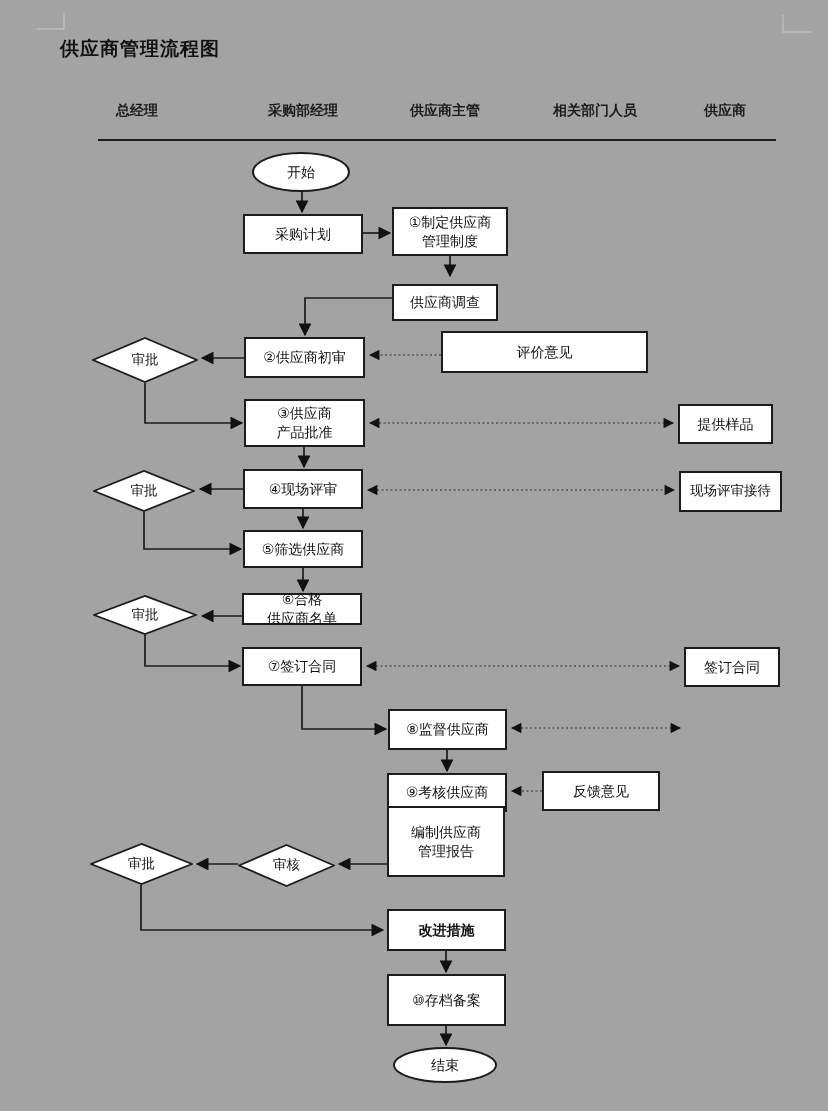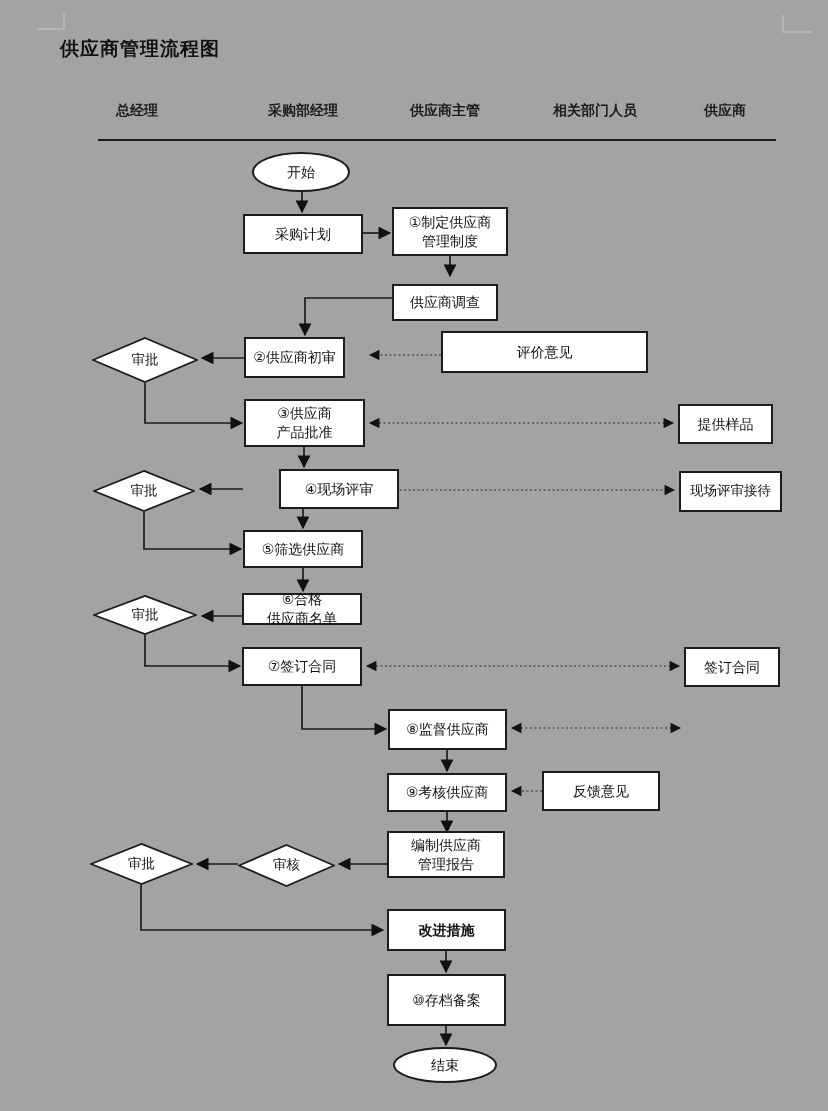--- a/index.html
+++ b/index.html
@@ -94,35 +94,35 @@
   </svg>
 
   <div class="node ellipse" style="left:252px; top:152px; width:98px; height:40px;">开始</div>
   <div class="node ellipse" style="left:393px; top:1047px; width:104px; height:36px;">结束</div>
 
   <div class="node rect" style="left:243px; top:214px; width:120px; height:40px;">采购计划</div>
   <div class="node rect" style="left:392px; top:207px; width:116px; height:49px;">①制定供应商
 管理制度</div>
   <div class="node rect" style="left:392px; top:284px; width:106px; height:37px;">供应商调查</div>
   <div class="node rect" style="left:441px; top:331px; width:207px; height:42px;">评价意见</div>
-  <div class="node rect" style="left:244px; top:337px; width:101px; height:41px;">②供应商初审</div>
+  <div class="node rect" style="left:244px; top:337px; width:121px; height:41px;">②供应商初审</div>
   <div class="node rect" style="left:244px; top:399px; width:121px; height:48px;">③供应商
 产品批准</div>
   <div class="node rect" style="left:678px; top:404px; width:95px; height:40px;">提供样品</div>
-  <div class="node rect" style="left:243px; top:469px; width:120px; height:40px;margin-left:36px;">④现场评审</div>
+  <div class="node rect" style="left:243px; top:469px; width:120px; height:40px;">④现场评审</div>
   <div class="node rect" style="left:679px; top:471px; width:103px; height:41px; font-size:13.5px;">现场评审接待</div>
   <div class="node rect" style="left:243px; top:530px; width:120px; height:38px;">⑤筛选供应商</div>
   <div class="node rect" style="left:242px; top:593px; width:120px; height:32px;">⑥合格
 供应商名单</div>
   <div class="node rect" style="left:242px; top:647px; width:120px; height:39px;">⑦签订合同</div>
   <div class="node rect" style="left:684px; top:647px; width:96px; height:40px;">签订合同</div>
   <div class="node rect" style="left:388px; top:709px; width:119px; height:41px;">⑧监督供应商</div>
   <div class="node rect" style="left:387px; top:773px; width:120px; height:39px;">⑨考核供应商</div>
   <div class="node rect" style="left:542px; top:771px; width:118px; height:40px;">反馈意见</div>
-  <div class="node rect" style="left:387px; top:806px; width:118px; height:47px;margin-top:25px;">编制供应商
+  <div class="node rect" style="left:387px; top:806px; width:118px; height:71px;">编制供应商
 管理报告</div>
   <div class="node rect" style="left:387px; top:909px; width:119px; height:42px;font-weight:bold;">改进措施</div>
   <div class="node rect" style="left:387px; top:974px; width:119px; height:52px;">⑩存档备案</div>
 
   <div class="node diamond" style="left:92px; top:337px; width:106px; height:46px;">
     <svg viewBox="0 0 100 44" preserveAspectRatio="none">
       <polygon points="50,1 99,22 50,43 1,22" fill="#fff" stroke="#1c1c1c" stroke-width="1.8" vector-effect="non-scaling-stroke"></polygon>
     </svg>
     <span class="dlabel">审批</span>
   </div>

